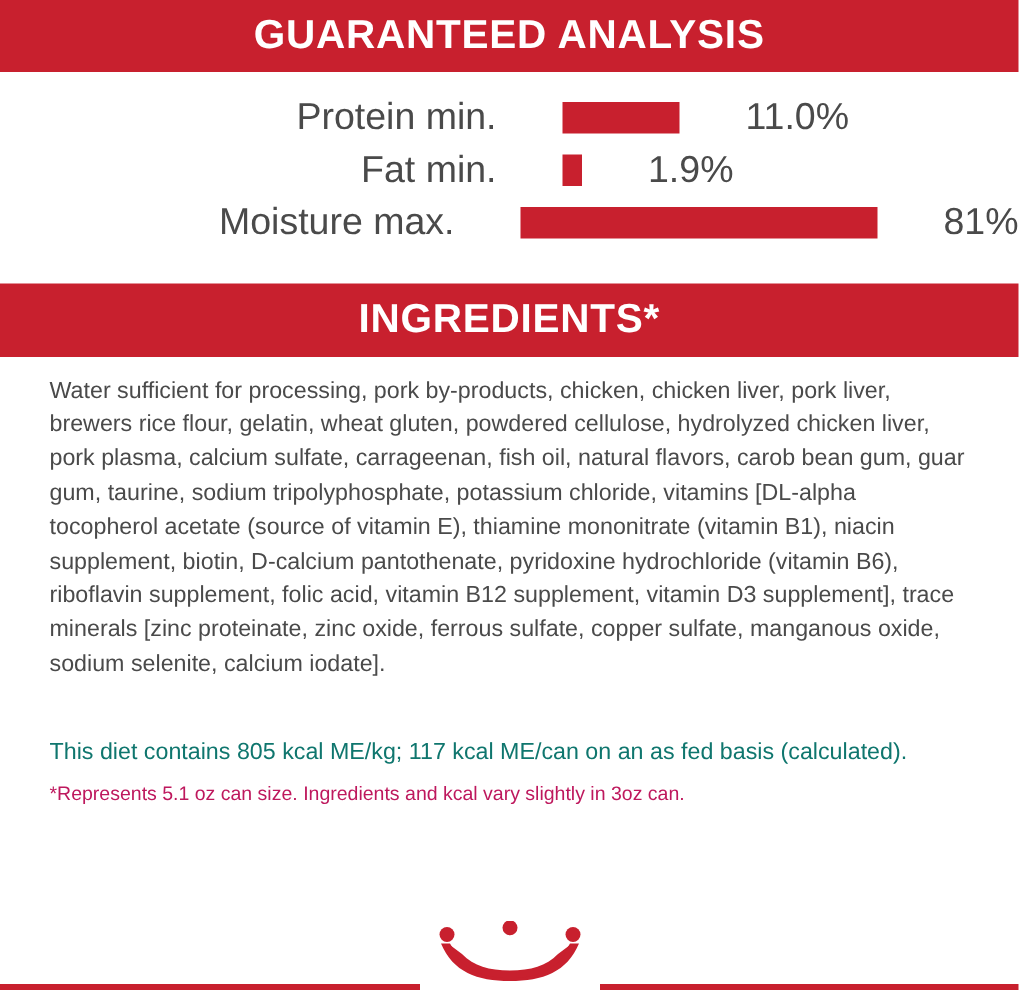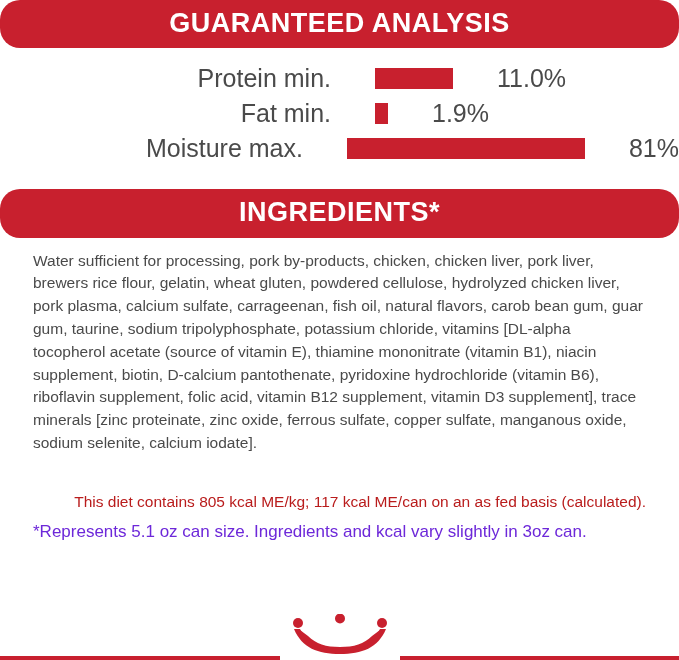--- a/index.html
+++ b/index.html
@@ -25,21 +25,20 @@
   .section-bar {
     background: #c8202e;
     color: #ffffff;
     text-align: center;
     font-size: 27px;
     font-weight: bold;
     letter-spacing: 0.5px;
     padding: 9px 0 11px 0;
     box-sizing: border-box;
     line-height: 1.05;
-    border-radius: 20px;
   }
   .section-bar .star {
     font-size: 27px;
     vertical-align: baseline;
   }
 
   
   .ga-wrap {
     padding: 14px 0 10px 0;
   }
@@ -77,28 +76,27 @@
     line-height: 1.47;
     color: #4a4a4a;
     padding: 12px 33px 10px 33px;
     text-align: left;
   }
 
   
   .cal-text {
     font-size: 15.5px;
     line-height: 1.5;
-    color: #b91c1c;
+    color: #0f766e;
     padding: 13px 33px 0 33px;
-    text-align: right;
   }
   .cal-note {
-    font-size: 17px;
+    font-size: 13px;
     line-height: 1.5;
-    color: #6d28d9;
+    color: #be185d;
     padding: 6px 33px 0 33px;
   }
 
   
   .footer {
     position: absolute;
     left: 0;
     bottom: 0;
     width: 679px;
     height: 54px;

